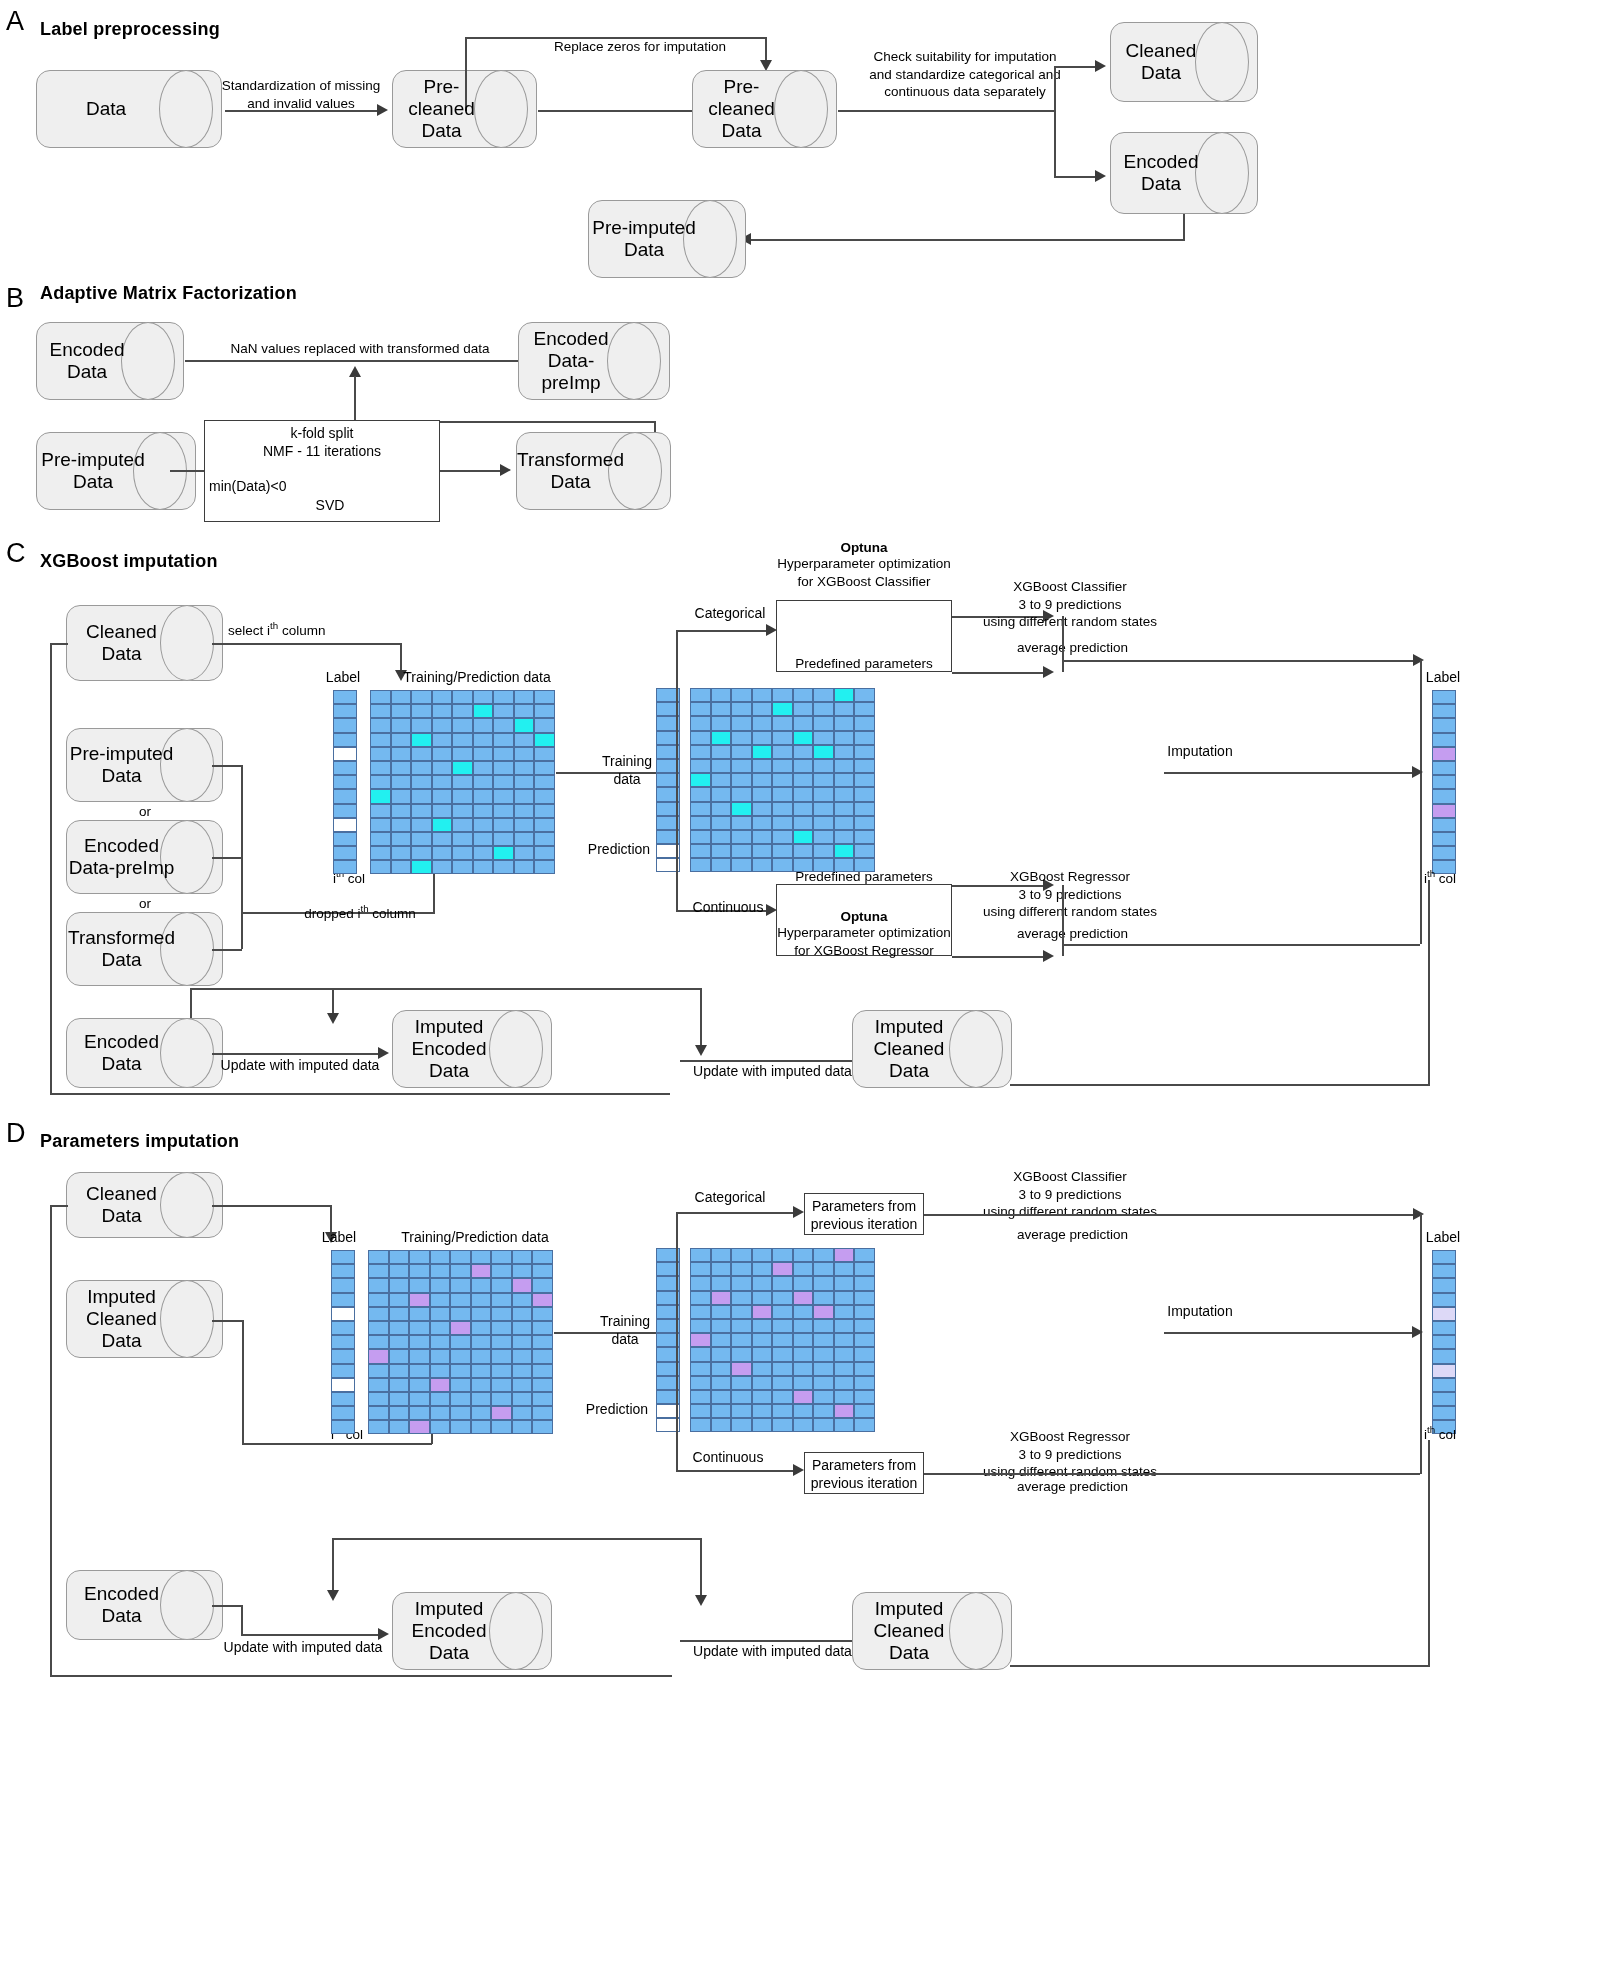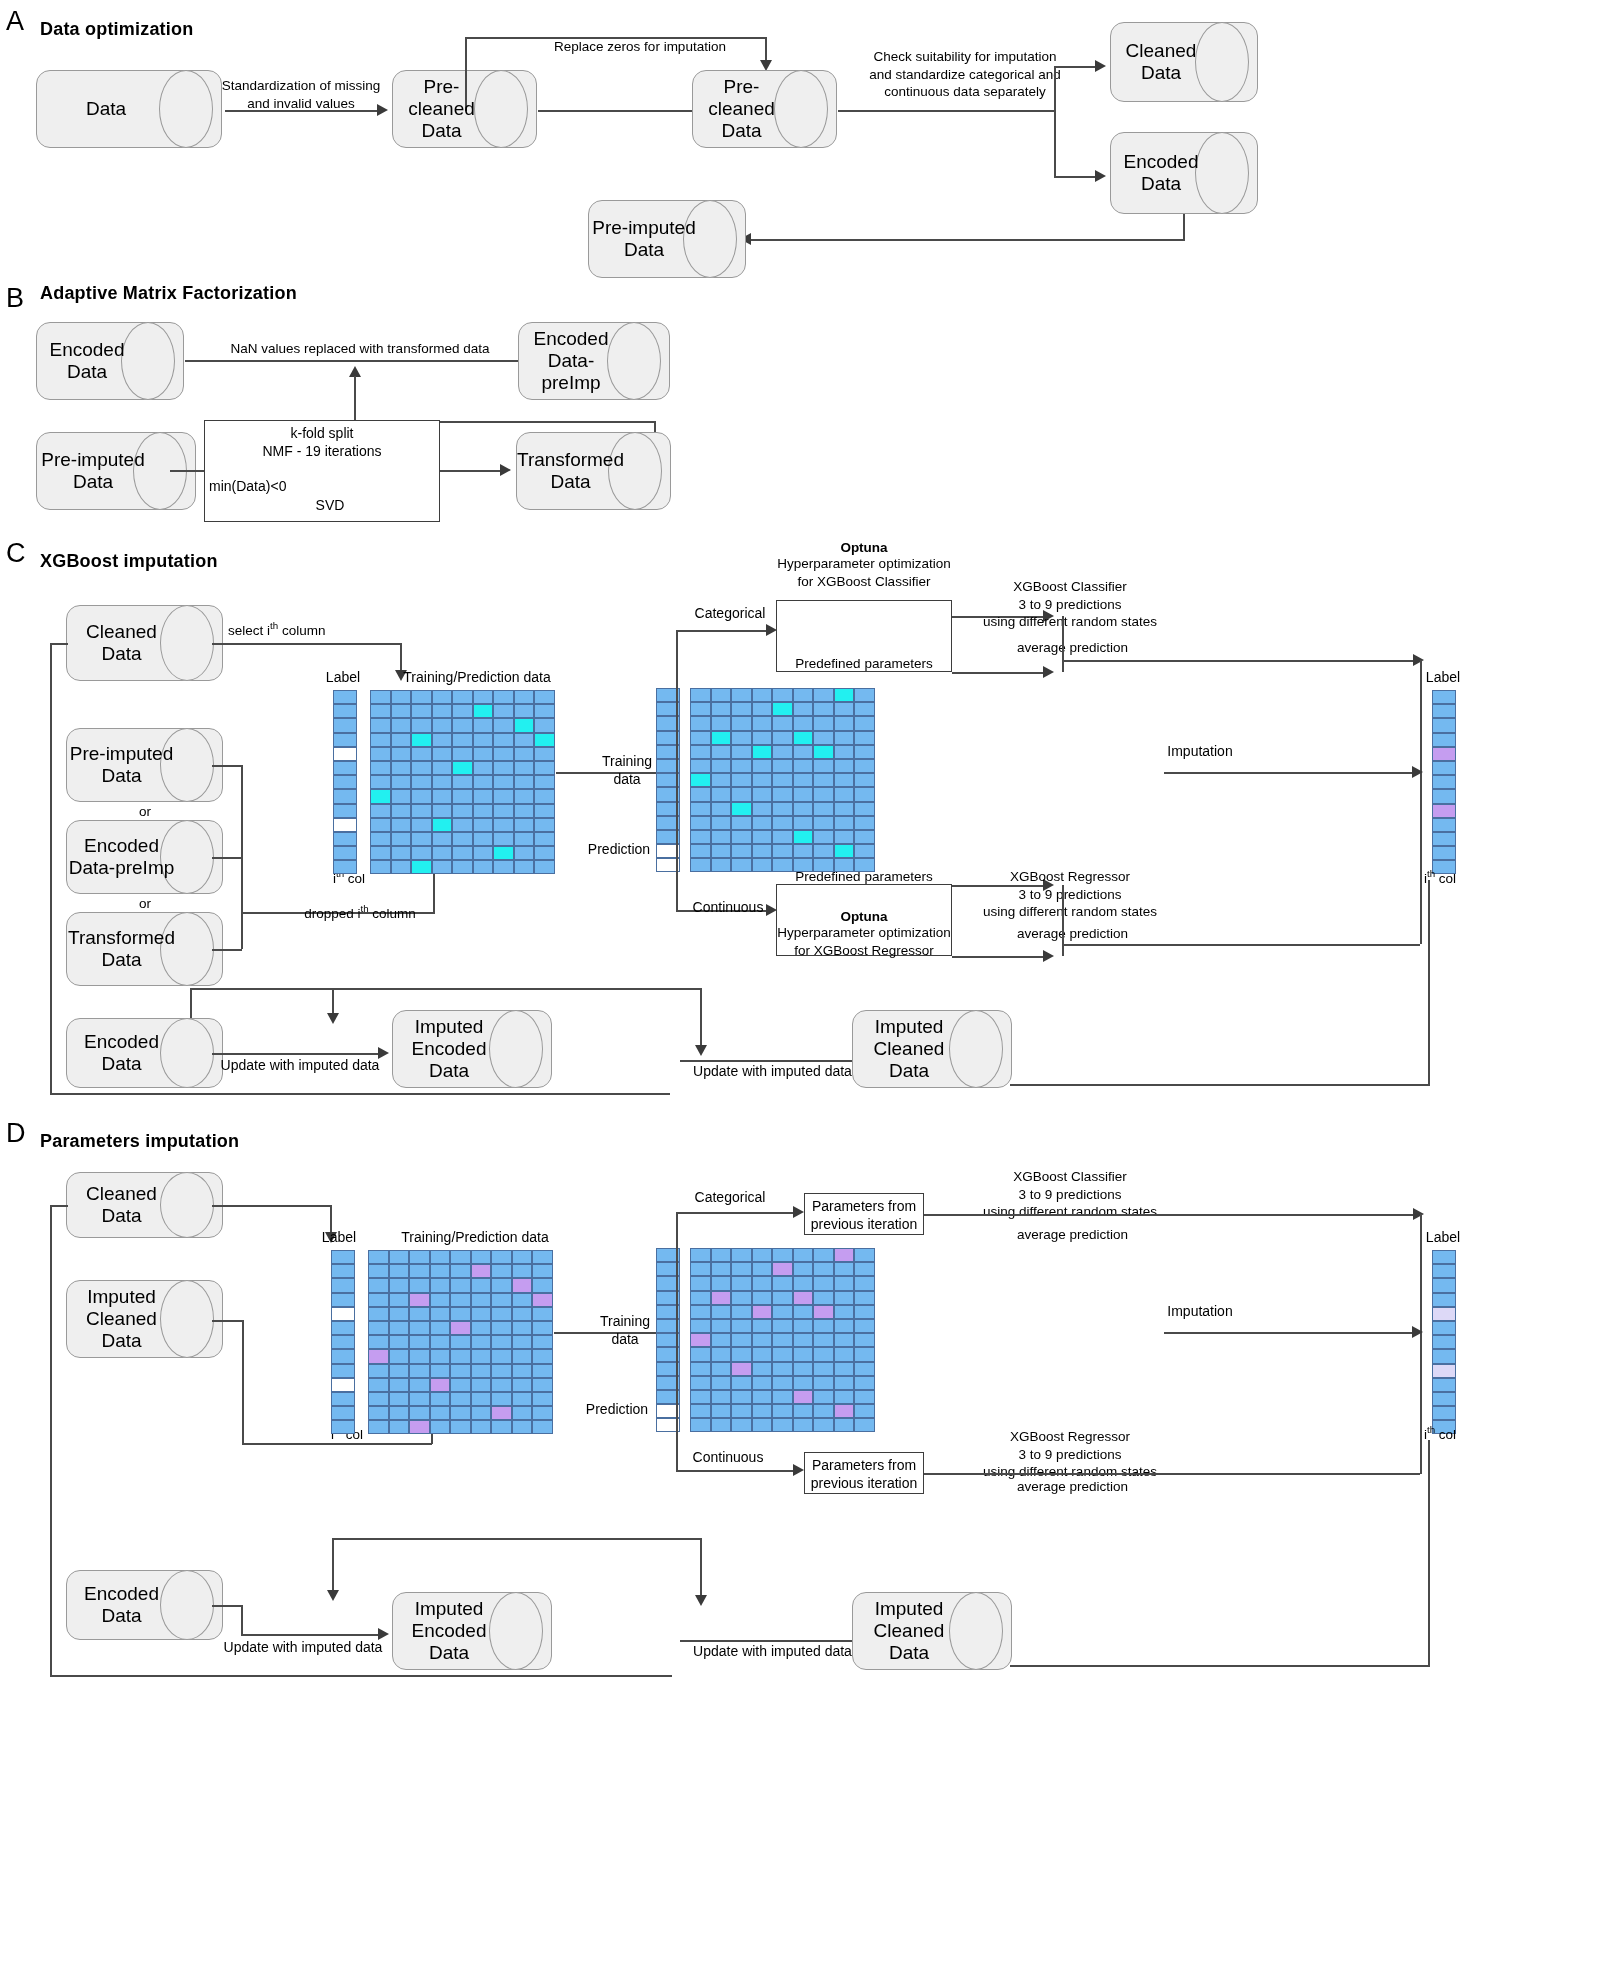--- a/index.html
+++ b/index.html
@@ -111,21 +111,21 @@
   .c-lav    { background: #ddd9f7; }
 
   .sup { font-size: .72em; vertical-align: super; }
 </style>
 </head>
 <body>
 
 <div class="stage">
 
 <div class="panel-letter" style="left:6px;  top:8px;">A</div>
-<div class="panel-title" style="left:40px; top:20px;">Data optimization</div>
+<div class="panel-title" style="left:40px; top:20px;">Label preprocessing</div>
 
 <div class="cyl" style="left:36px; top:70px; width:186px; height:78px;">
   <span class="cap"></span>
   <span class="lbl">Data</span>
 </div>
 
 <div class="txt" style="left:186px; top:77px; width:230px;">Standardization of missing
 and invalid values</div>
 <div class="ln h" style="left:225px; top:110px; width:155px;"></div>
 <div class="arw r" style="left:377px; top:104px;"></div>
@@ -206,21 +206,21 @@
 <div class="cyl" style="left:36px; top:432px; width:160px; height:78px;">
   <span class="cap"></span>
   <span class="lbl small">Pre-imputed
 Data</span>
 </div>
 
 <div class="ln h" style="left:170px; top:470px; width:35px;"></div>
 
 <div class="box" style="left:204px; top:420px; width:236px; height:102px;"></div>
 <div class="box-text" style="left:204px; top:425px; width:236px;">k-fold split
-NMF - 19 iterations</div>
+NMF - 11 iterations</div>
 <div class="box-text" style="left:209px; top:478px; width:160px; text-align:left;">min(Data)&lt;0</div>
 <div class="box-text" style="left:270px; top:497px; width:120px;">SVD</div>
 
 <div class="ln h" style="left:440px; top:470px; width:65px;"></div>
 <div class="arw r" style="left:500px; top:464px;"></div>
 
 <div class="cyl" style="left:516px; top:432px; width:155px; height:78px;">
   <span class="cap"></span>
   <span class="lbl small">Transformed
 Data</span>

